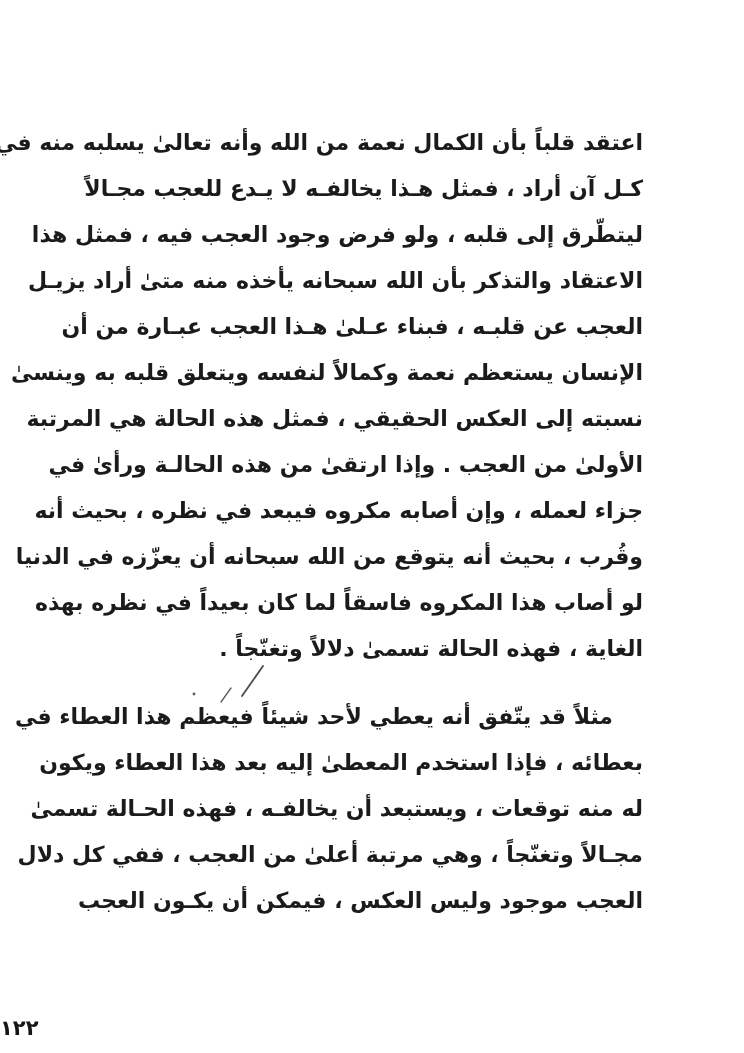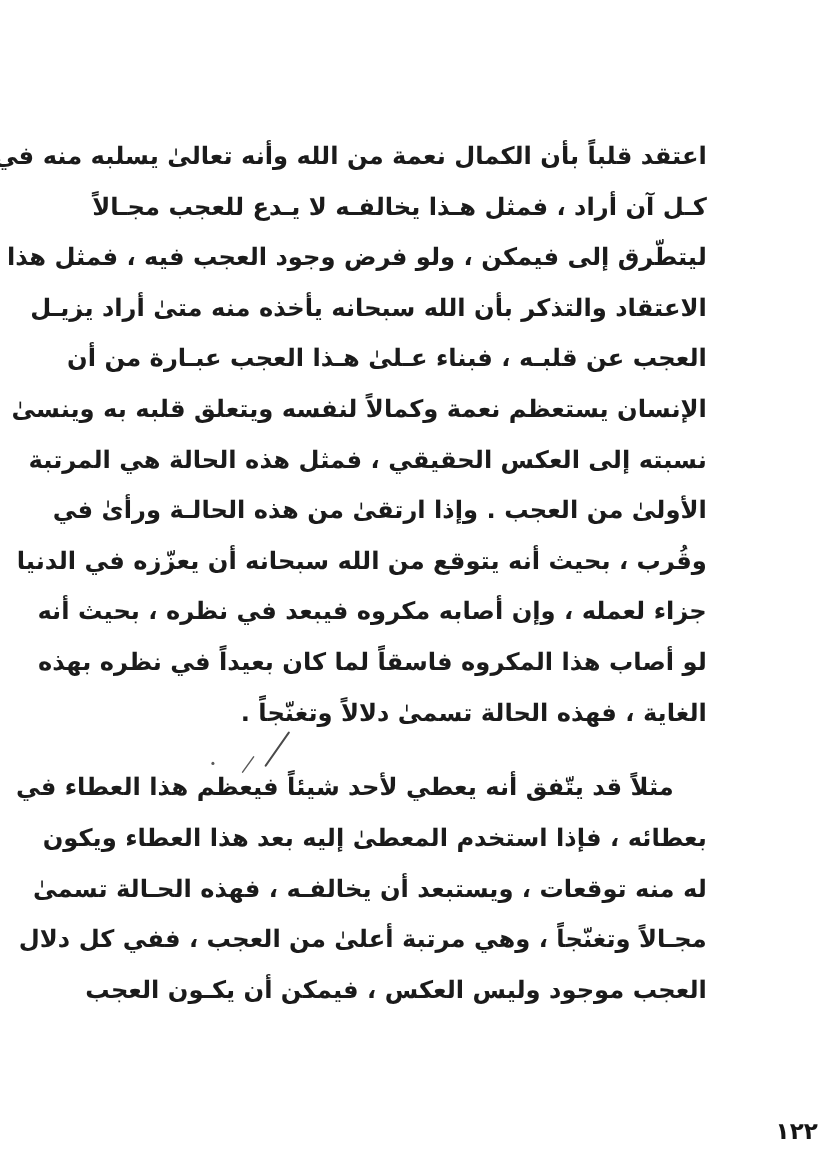--- a/index.html
+++ b/index.html
@@ -48,45 +48,45 @@
     position: absolute;
     left: 0;
     top: 0;
     pointer-events: none;
   }
   .page-number {
     position: absolute;
     top: 1016px;
     left: 0;
     width: 744px;
-    text-align: right;
+    text-align: left;
     font-size: 21px;
     font-weight: bold;
     color: #151515;
     letter-spacing: 2px;
   }
 </style>
 </head>
 <body>
 
 <div class="sheet">
 
   <div class="text-block">
 
     <div class="paragraph">
       <div class="line">اعتقد قلباً بأن الكمال نعمة من الله وأنه تعالىٰ يسلبه منه في</div>
       <div class="line">كـل آن أراد ، فمثل هـذا يخالفـه لا يـدع للعجب مجـالاً</div>
-      <div class="line">ليتطّرق إلى فيمكن ، ولو فرض وجود العجب فيه ، فمثل هذا</div>
+      <div class="line">ليتطّرق إلى قلبه ، ولو فرض وجود العجب فيه ، فمثل هذا</div>
       <div class="line">الاعتقاد والتذكر بأن الله سبحانه يأخذه منه متىٰ أراد يزيـل</div>
       <div class="line">العجب عن قلبـه ، فبناء عـلىٰ هـذا العجب عبـارة من أن</div>
       <div class="line">الإنسان يستعظم نعمة وكمالاً لنفسه ويتعلق قلبه به وينسىٰ</div>
       <div class="line">نسبته إلى العكس الحقيقي ، فمثل هذه الحالة هي المرتبة</div>
       <div class="line">الأولىٰ من العجب . وإذا ارتقىٰ من هذه الحالـة ورأىٰ في</div>
+      <div class="line">جزاء لعمله ، وإن أصابه مكروه فيبعد في نظره ، بحيث أنه</div>
       <div class="line">وقُرب ، بحيث أنه يتوقع من الله سبحانه أن يعزّزه في الدنيا</div>
-      <div class="line">جزاء لعمله ، وإن أصابه مكروه فيبعد في نظره ، بحيث أنه</div>
       <div class="line">لو أصاب هذا المكروه فاسقاً لما كان بعيداً في نظره بهذه</div>
       <div class="line short-end">الغاية ، فهذه الحالة تسمىٰ دلالاً وتغنّجاً .</div>
     </div>
 
     <div class="paragraph second">
       <div class="line indented">مثلاً قد يتّفق أنه يعطي لأحد شيئاً فيعظم هذا العطاء في</div>
       <div class="line">بعطائه ، فإذا استخدم المعطىٰ إليه بعد هذا العطاء ويكون</div>
       <div class="line">له منه توقعات ، ويستبعد أن يخالفـه ، فهذه الحـالة تسمىٰ</div>
       <div class="line">مجـالاً وتغنّجاً ، وهي مرتبة أعلىٰ من العجب ، ففي كل دلال</div>
       <div class="line">العجب موجود وليس العكس ، فيمكن أن يكـون العجب</div>

